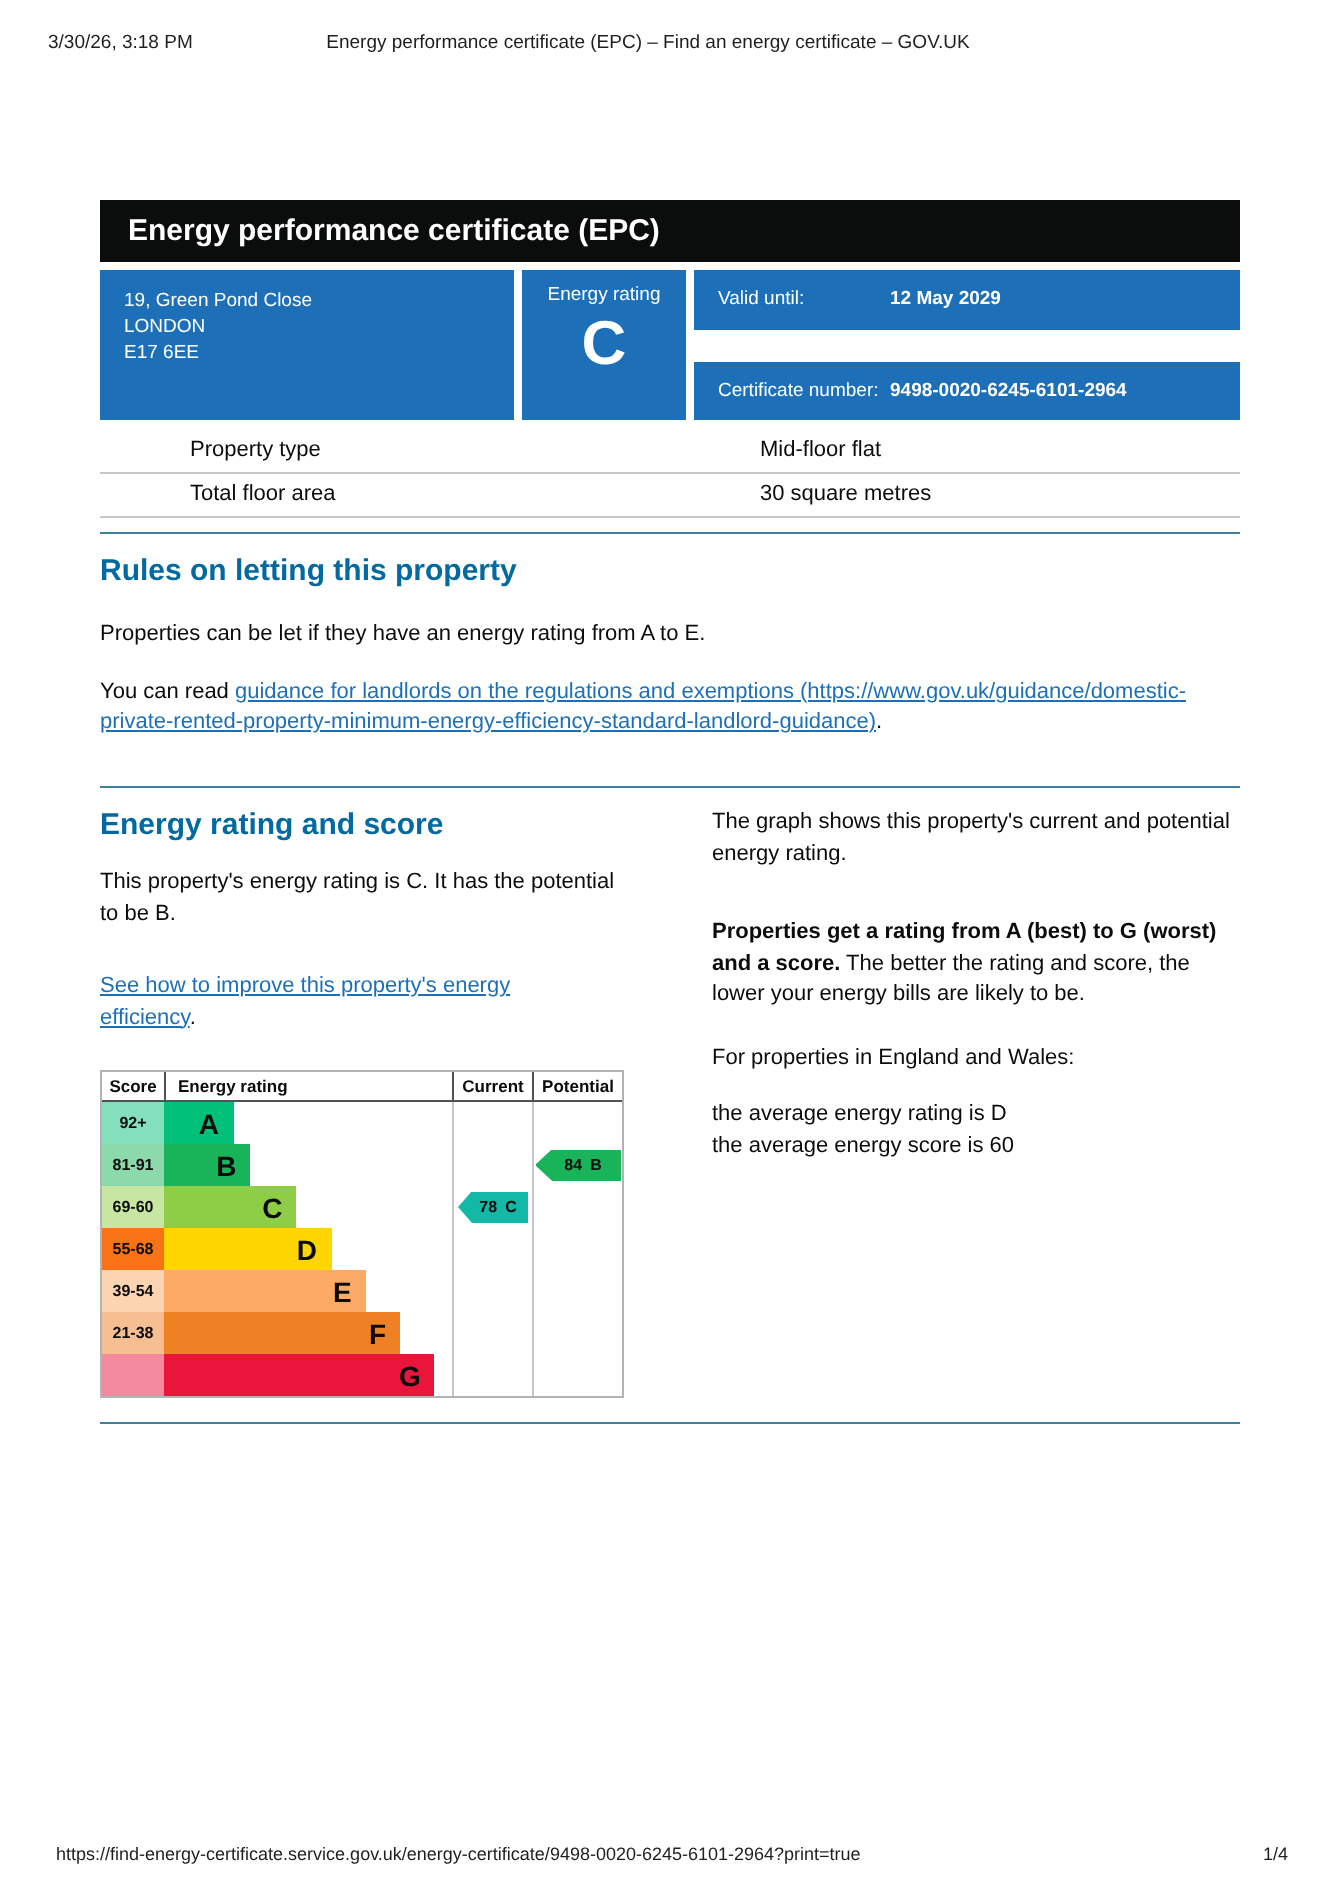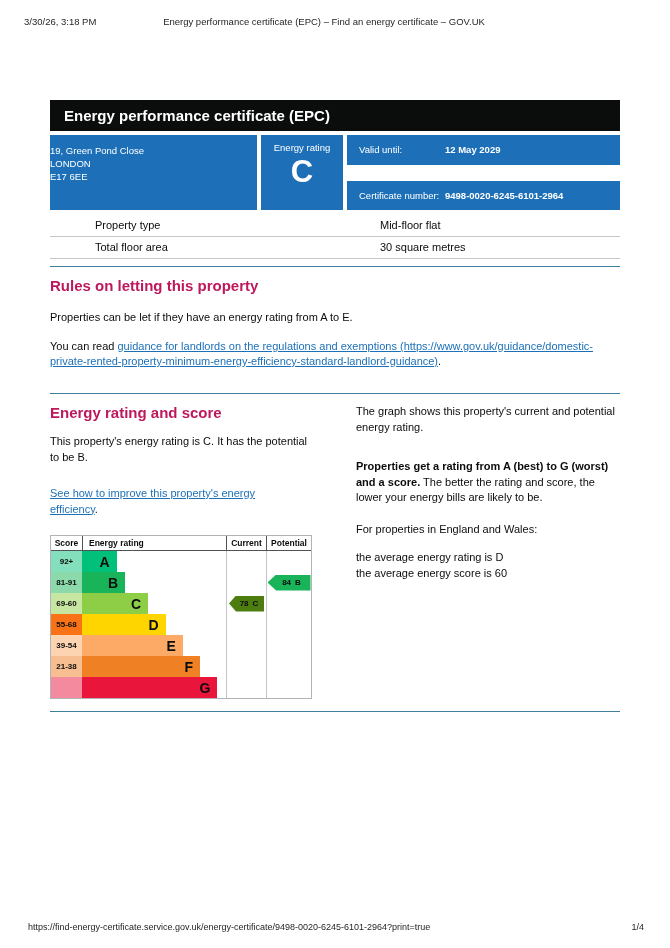--- a/index.html
+++ b/index.html
@@ -17,41 +17,41 @@
   
   .banner {
     position:absolute; top:100px; left:50px; width:570px; height:31px;
     background:#0b0c0c; color:#ffffff; display:flex; align-items:center;
     padding-left:14px; box-sizing:border-box; font-size:15px; font-weight:bold;
   }
 
   
   .summary { position:absolute; top:135px; left:50px; width:570px; height:75px; display:flex; gap:4px; }
   .summary .cell { background:#1d70b8; color:#ffffff; box-sizing:border-box; }
-  .addr-cell { width:207px; padding:9px 0; font-size:9.5px; line-height:13px; }
+  .addr-cell { width:207px; padding:9px 12px; font-size:9.5px; line-height:13px; }
   .rating-cell { width:82px; text-align:center; padding-top:7px; }
   .rating-cell .rating-label { font-size:9.5px; }
   .rating-cell .rating-value { font-size:31px; font-weight:bold; line-height:38px; }
   .meta-col { flex:1; display:flex; flex-direction:column; gap:16px; }
   .meta-row { flex:1; display:flex; align-items:center; font-size:9.5px; }
   .meta-label { padding-left:12px; width:86px; }
   .meta-value { font-weight:bold; }
 
   
   .prop-table { position:absolute; top:214px; left:50px; width:570px; font-size:11px; }
   .prop-row { display:flex; align-items:center; height:21.5px; border-bottom:1px solid #c4c7c9; }
   .prop-label { width:50%;padding-left:45px; }
 
   
   .divider { position:absolute; left:50px; width:570px; border-top:1.5px solid #3f7e9c; }
   .divider-1 { top:266px; }
   .divider-2 { top:393px; }
   .divider-3 { top:711px; }
 
-  h2.sec-heading { margin:0; font-size:15px; font-weight:bold; color:#be185d; }
+  h2.sec-heading { margin:0; font-size:15px; font-weight:bold; color:#0369a1; }
   p.body-text { margin:0; font-size:11px; line-height:15.5px; }
   a.gov-link { color:#1d70b8; text-decoration:underline; cursor:pointer; }
 
   
   .rules { position:absolute; top:277px; left:50px; width:570px; }
   .rules h2 { margin-bottom:16px; }
   .rules .p1 { margin-bottom:13px; }
 
   
   .cols { position:absolute; top:404px; left:50px; width:570px; display:flex; }
@@ -168,21 +168,21 @@
                   <div class="">B</div>
                 </div>
               </div>
             </div>
             <div class="epc-row">
               <div class="score-cell" style="background: rgb(198, 230, 162);">69-60</div>
               <div class="bar-cell">
                 <div class="bar" style="background: rgb(141, 206, 70); width: 46%;">C</div>
               </div>
               <div class="cp-cell">
-                <div class="rating-arrow" style="background: #4d7c0f; width: 35px;">
+                <div class="rating-arrow" style="background: #14b8a6; width: 35px;">
                   <div class="">78</div>
                   <div class="">C</div>
                 </div>
               </div>
               <div class="cp-cell"></div>
             </div>
             <div class="epc-row">
               <div class="score-cell" style="background: #f97316;">55-68</div>
               <div class="bar-cell">
                 <div class="bar" style="background: rgb(255, 213, 0); width: 58%;">D</div>

